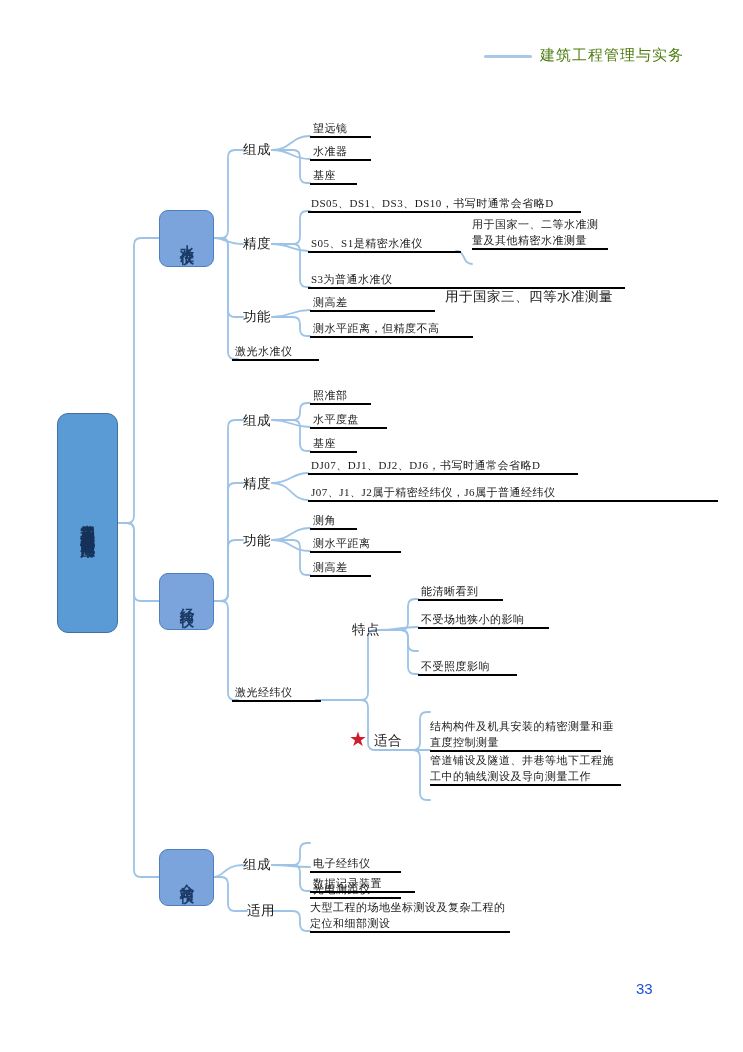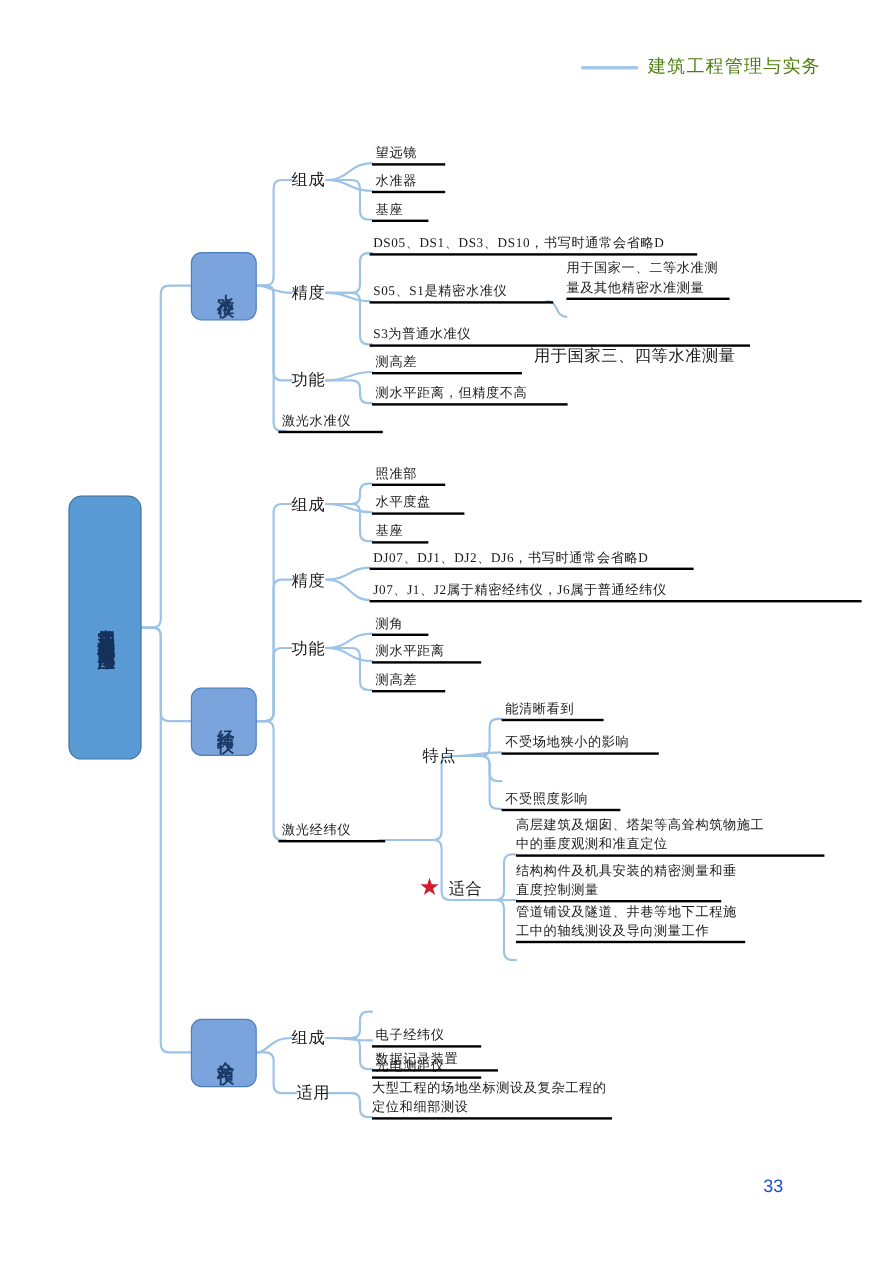--- a/index.html
+++ b/index.html
@@ -142,23 +142,20 @@
 
   <div class="leaf leaf-s" style="left:232px;top:684px;width:86px;">激光经纬仪</div>
 
   <div class="map-label" style="left:352px;top:622px;">特点</div>
   <div class="leaf leaf-s" style="left:418px;top:583px;width:82px;">能清晰看到</div>
   <div class="leaf leaf-s" style="left:418px;top:611px;width:128px;">不受场地狭小的影响</div>
   <div class="leaf leaf-s" style="left:418px;top:658px;width:96px;">不受照度影响</div>
 
   <span class="star" style="left:349px;top:729px;">★</span>
   <div class="map-label" style="left:374px;top:733px;">适合</div>
-  <div class="leaf leaf-m" style="left:430px;top:680px;width:257px;">
-    <span class="inner" style="width:216px;">高层建筑及烟囱、塔架等高耸构筑物施工中的垂度观测和准直定位</span>
-  </div>
   <div class="leaf leaf-m" style="left:430px;top:718px;width:171px;">
     <span class="inner" style="width:186px;">结构构件及机具安装的精密测量和垂直度控制测量</span>
   </div>
   <div class="leaf leaf-m" style="left:430px;top:752px;width:191px;">
     <span class="inner" style="width:186px;">管道铺设及隧道、井巷等地下工程施工中的轴线测设及导向测量工作</span>
   </div>
 
   <div class="map-label" style="left:243px;top:857px;">组成</div>
   <div class="leaf leaf-s" style="left:310px;top:827px;width:88px;margin-top:28px;">电子经纬仪</div>
   <div class="leaf leaf-s" style="left:310px;top:881px;width:88px;">光电测距仪</div>

